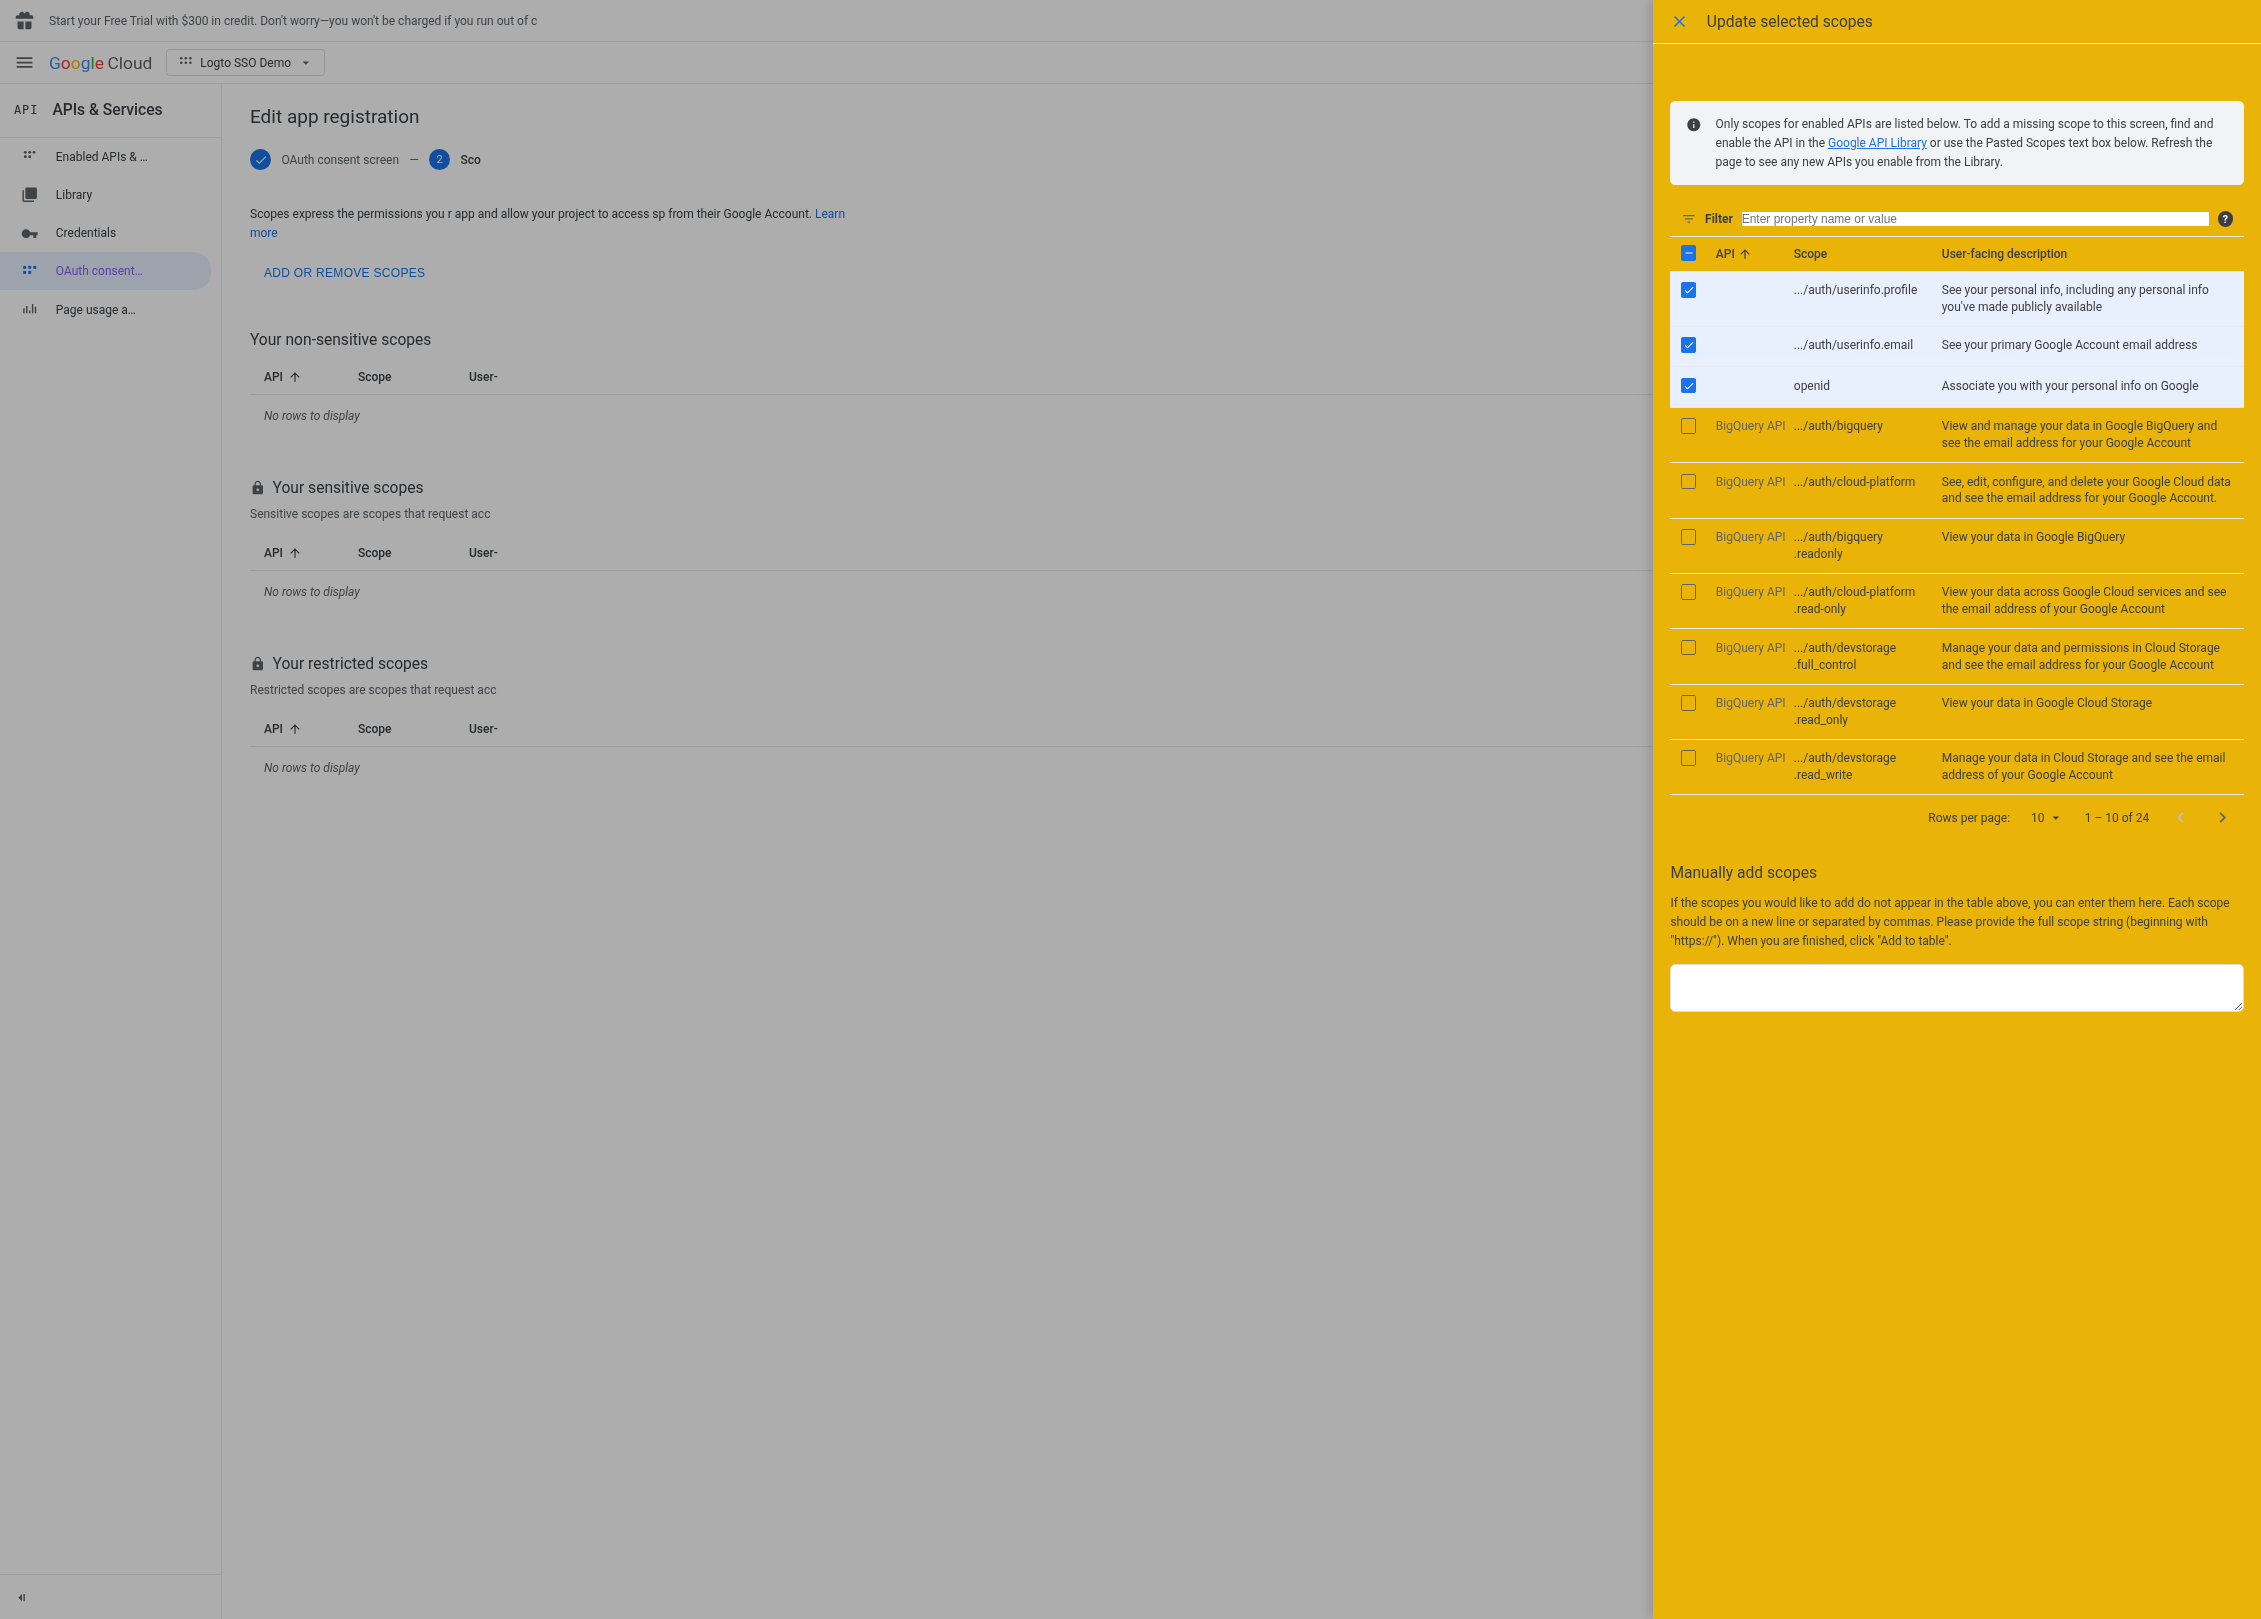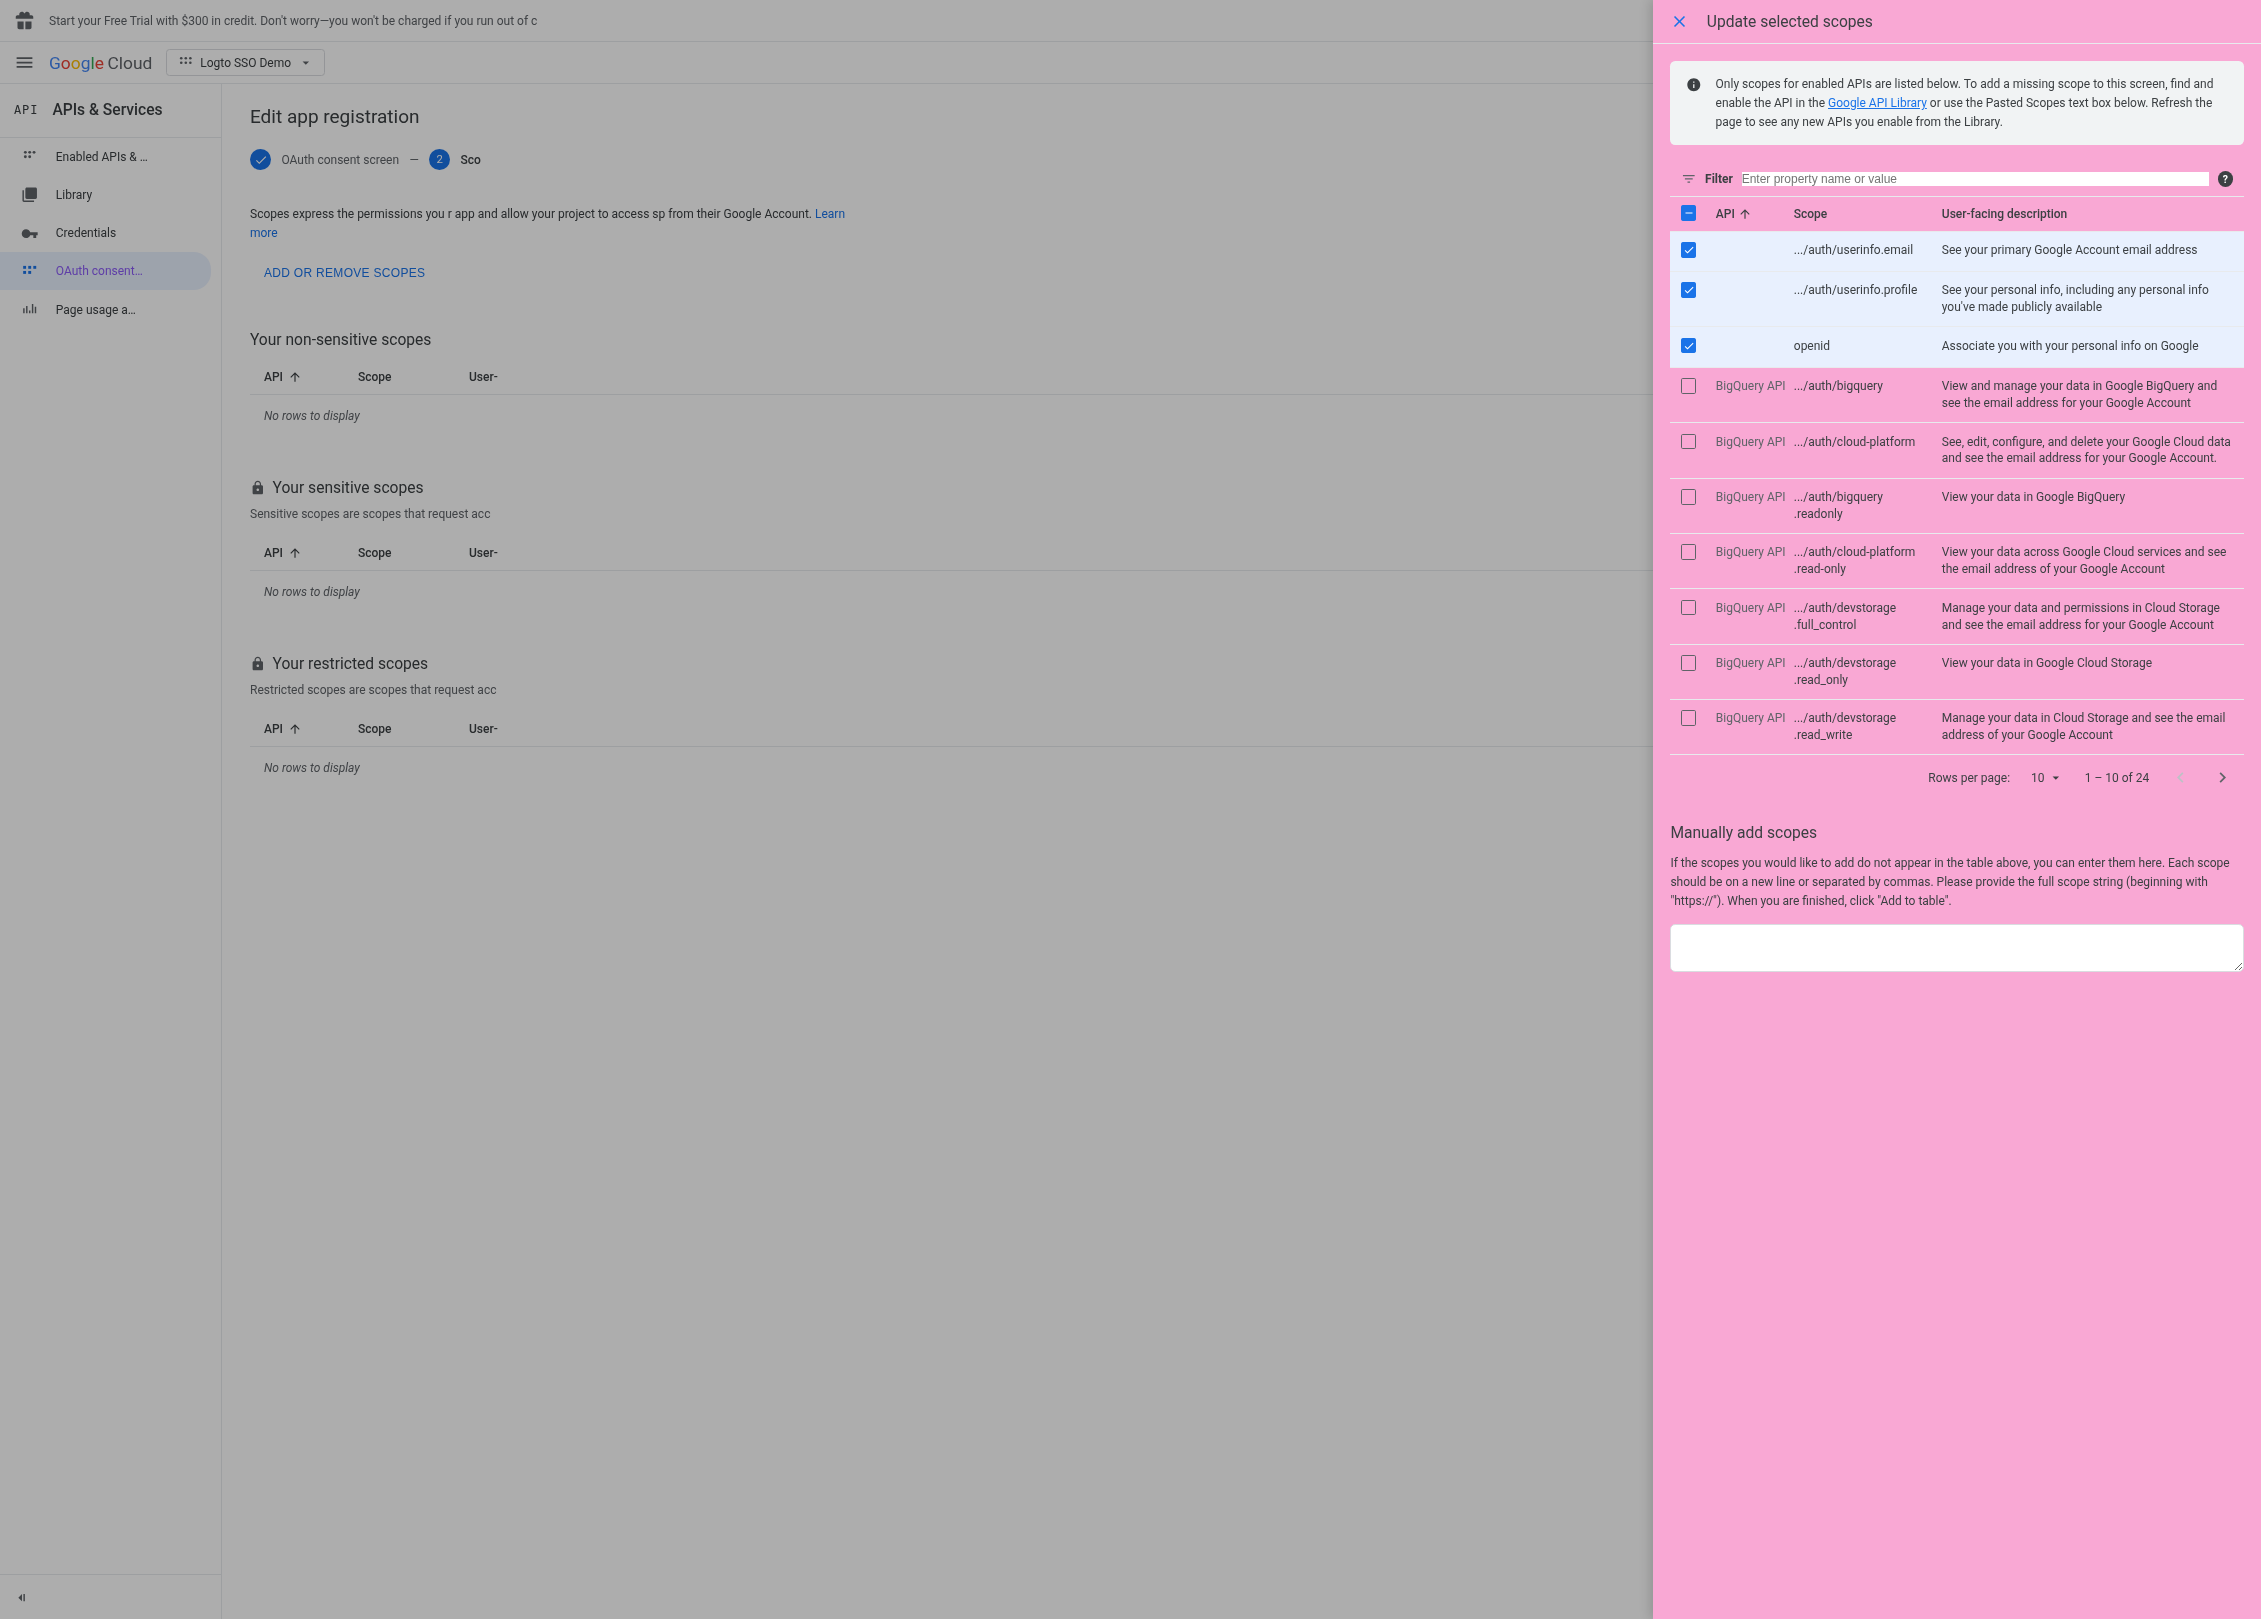--- a/index.html
+++ b/index.html
@@ -51,21 +51,21 @@
     .scope-section .desc { color: #5f6368; margin-bottom: 14px; }
     .scope-table-header { display: flex; padding: 10.4px 14px; font-weight: 500; color: #3c4043; border-bottom: 0.9px solid #e8eaed; gap: 7px; }
     .scope-table-header .col-api { width: 87px; display: flex; align-items: center; gap: 5.2px; }
     .scope-table-header .col-scope { width: 104px; }
     .no-rows { padding: 14px; color: #5f6368; font-style: italic; }
     
     
     .overlay-scrim { position: fixed; inset: 0; background: rgba(0,0,0,0.32); z-index: 100; }
     
     
-    .drawer { position: fixed; right: 0; top: 0; bottom: 0; width: 608px; background: #f9a8d4; z-index: 101; display: flex; flex-direction: column; box-shadow: -3.5px 0 10.4px rgba(0,0,0,0.15); }
+    .drawer { position: fixed; right: 0; top: 0; bottom: 0; width: 608px; background: #eab308; z-index: 101; display: flex; flex-direction: column; box-shadow: -3.5px 0 10.4px rgba(0,0,0,0.15); gap: 40px; }
     .drawer-header { display: flex; align-items: center; padding: 12px 17.4px; gap: 17.4px; border-bottom: 0.9px solid #e8eaed; }
     .drawer-header .close { color: #1a73e8; cursor: pointer; width: 19px; height: 19px; }
     .drawer-header .title { font-size: 15.6px; font-weight: 400; }
     .drawer-body { flex: 1; overflow-y: auto; padding: 17.4px; }
     
     .info-banner { background: #f1f3f4; border-radius: 5.2px; padding: 14px 15.6px; display: flex; gap: 14px; margin-bottom: 17.4px; line-height: 1.55; color: #3c4043; }
     .info-banner .info-icon { width: 15.6px; height: 15.6px; color: #3c4043; flex-shrink: 0; margin-top: 1.7px; }
     .info-banner a { color: #1a73e8; text-decoration: underline; }
     
     .filter-bar { display: flex; align-items: center; padding: 8.7px 10.4px; gap: 8.7px; border-bottom: 0.9px solid #e8eaed; }
@@ -338,32 +338,32 @@
         <div class="col-desc">User-facing description</div>
       </div>
       <div id="scope-rows">
           <div class="scope-row selected">
             <div class="col-check"><span class="checkbox checked">
                 <svg viewBox="0 0 24 24" width="12" height="12">
                   <path d="M9 16.17L4.83 12l-1.42 1.41L9 19 21 7l-1.41-1.41z"></path>
                 </svg>
               </span></div>
             <div class="col-api2"></div>
-            <div class="col-scope2">.../auth/userinfo.email</div>
-            <div class="col-desc">See your primary Google Account email address</div>
+            <div class="col-scope2">.../auth/userinfo.profile</div>
+            <div class="col-desc">See your personal info, including any personal info you've made publicly available</div>
           </div>
           <div class="scope-row selected">
             <div class="col-check"><span class="checkbox checked">
                 <svg viewBox="0 0 24 24" width="12" height="12">
                   <path d="M9 16.17L4.83 12l-1.42 1.41L9 19 21 7l-1.41-1.41z"></path>
                 </svg>
               </span></div>
             <div class="col-api2"></div>
-            <div class="col-scope2">.../auth/userinfo.profile</div>
-            <div class="col-desc">See your personal info, including any personal info you've made publicly available</div>
+            <div class="col-scope2">.../auth/userinfo.email</div>
+            <div class="col-desc">See your primary Google Account email address</div>
           </div>
           <div class="scope-row selected">
             <div class="col-check"><span class="checkbox checked">
                 <svg viewBox="0 0 24 24" width="12" height="12">
                   <path d="M9 16.17L4.83 12l-1.42 1.41L9 19 21 7l-1.41-1.41z"></path>
                 </svg>
               </span></div>
             <div class="col-api2"></div>
             <div class="col-scope2">openid</div>
             <div class="col-desc">Associate you with your personal info on Google</div>

